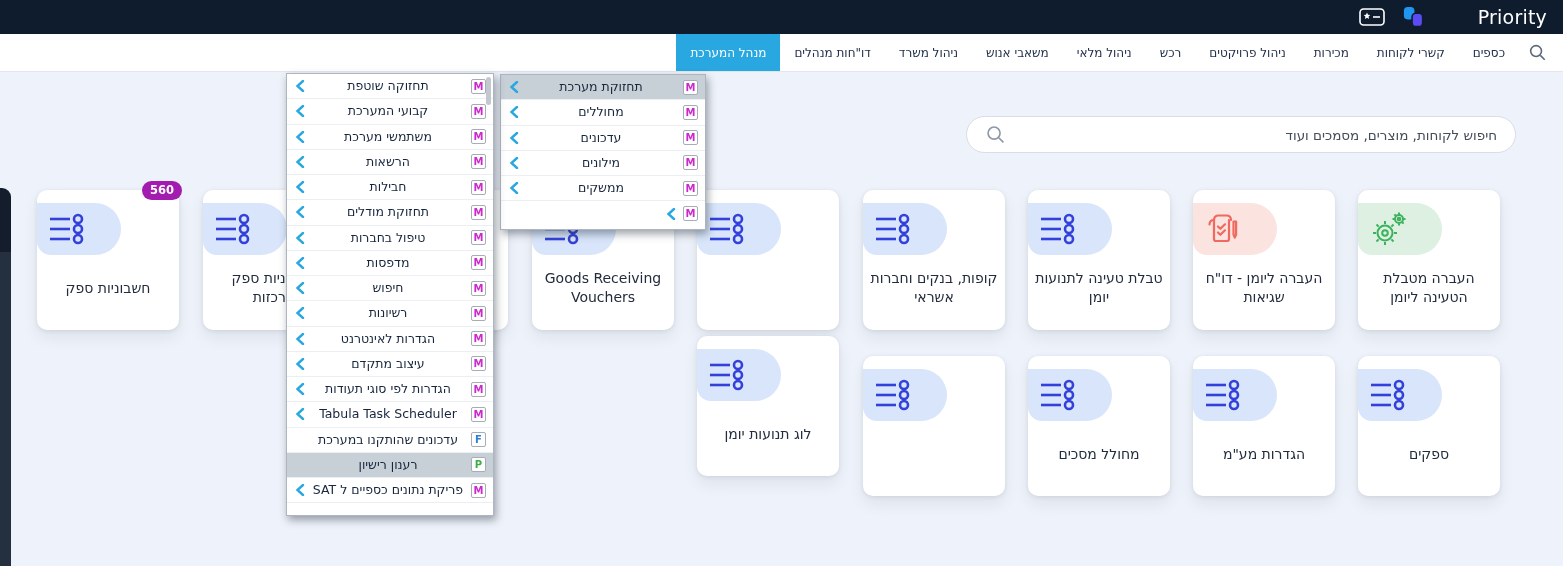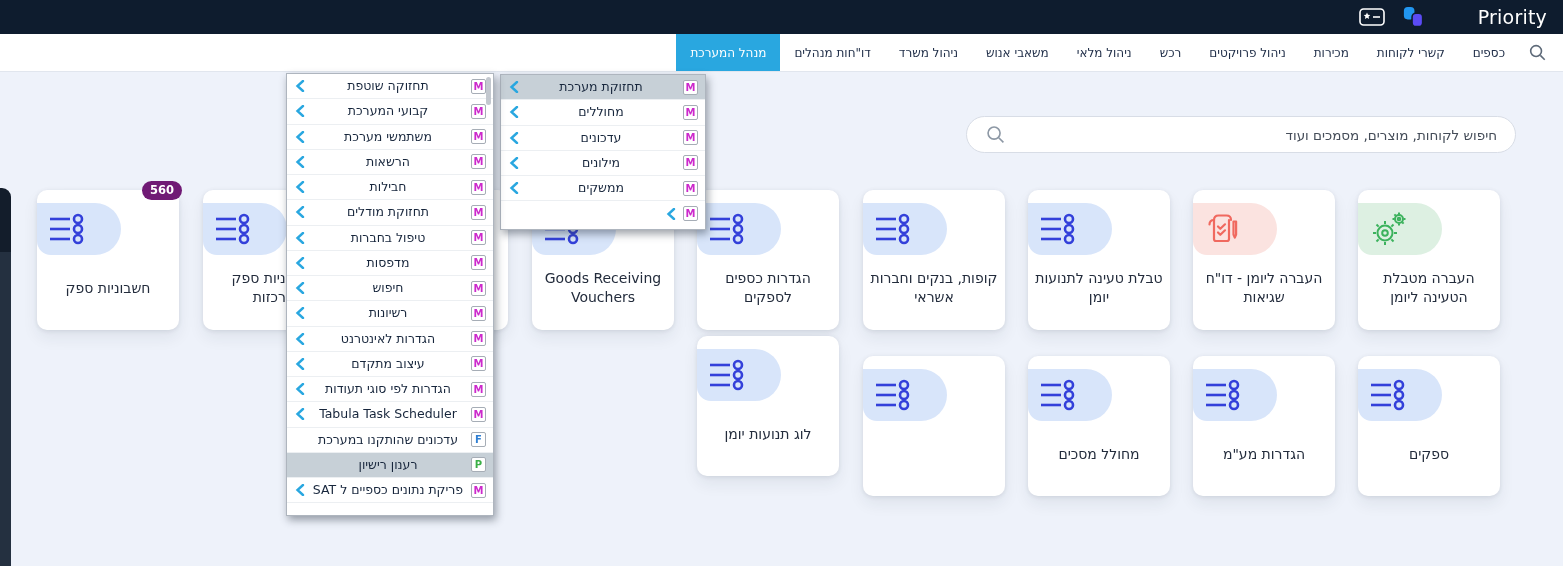--- a/index.html
+++ b/index.html
@@ -92,21 +92,21 @@
   }
   .pill.green { background: #ddf0e2; }
   .pill.red   { background: #fbe3e0; }
   .card-label {
     position: absolute; top: 74px; left: 6px; right: 6px; height: 48px;
     display: flex; align-items: center; justify-content: center; text-align: center;
     font-size: 14px; color: #232c3c; line-height: 1.35; direction: rtl;
   }
   .count-badge {
     position: absolute; top: -9px; right: -3px;
-    background: #701a75; color: #fff; font-size: 11.5px; font-weight: bold;
+    background: #a21caf; color: #fff; font-size: 11.5px; font-weight: bold;
     padding: 2px 8px 3px; border-radius: 10px; z-index: 5;
   }
 
   
   .edge-strip {
     position: absolute; left: 0; top: 188px; width: 11px; height: 378px;
     background: linear-gradient(180deg, #131d2b 0%, #131d2b 17%, #243040 17%, #243040 100%);
     border-radius: 0 9px 0 0;
   }
 </style>
@@ -233,21 +233,20 @@
   <div class="pill">
     <svg width="38" height="34" viewBox="0 0 38 34" fill="none" stroke="#3340da" stroke-width="2.6">
       <line x1="2" y1="7" x2="22" y2="7"></line>
         <circle cx="30" cy="7" r="4"></circle>
       <line x1="2" y1="17" x2="22" y2="17"></line>
         <circle cx="30" cy="17" r="4"></circle>
       <line x1="2" y1="27" x2="22" y2="27"></line>
         <circle cx="30" cy="27" r="4"></circle>
     </svg>
   </div>
-  <div class="card-label">הגדרות כספים לספקים</div>
 </div>
 
 <div class="card" style="left:532px; top:190px;">
   <div class="pill">
     <svg width="38" height="34" viewBox="0 0 38 34" fill="none" stroke="#3340da" stroke-width="2.6">
       <line x1="2" y1="7" x2="22" y2="7"></line>
         <circle cx="30" cy="7" r="4"></circle>
       <line x1="2" y1="17" x2="22" y2="17"></line>
         <circle cx="30" cy="17" r="4"></circle>
       <line x1="2" y1="27" x2="22" y2="27"></line>

